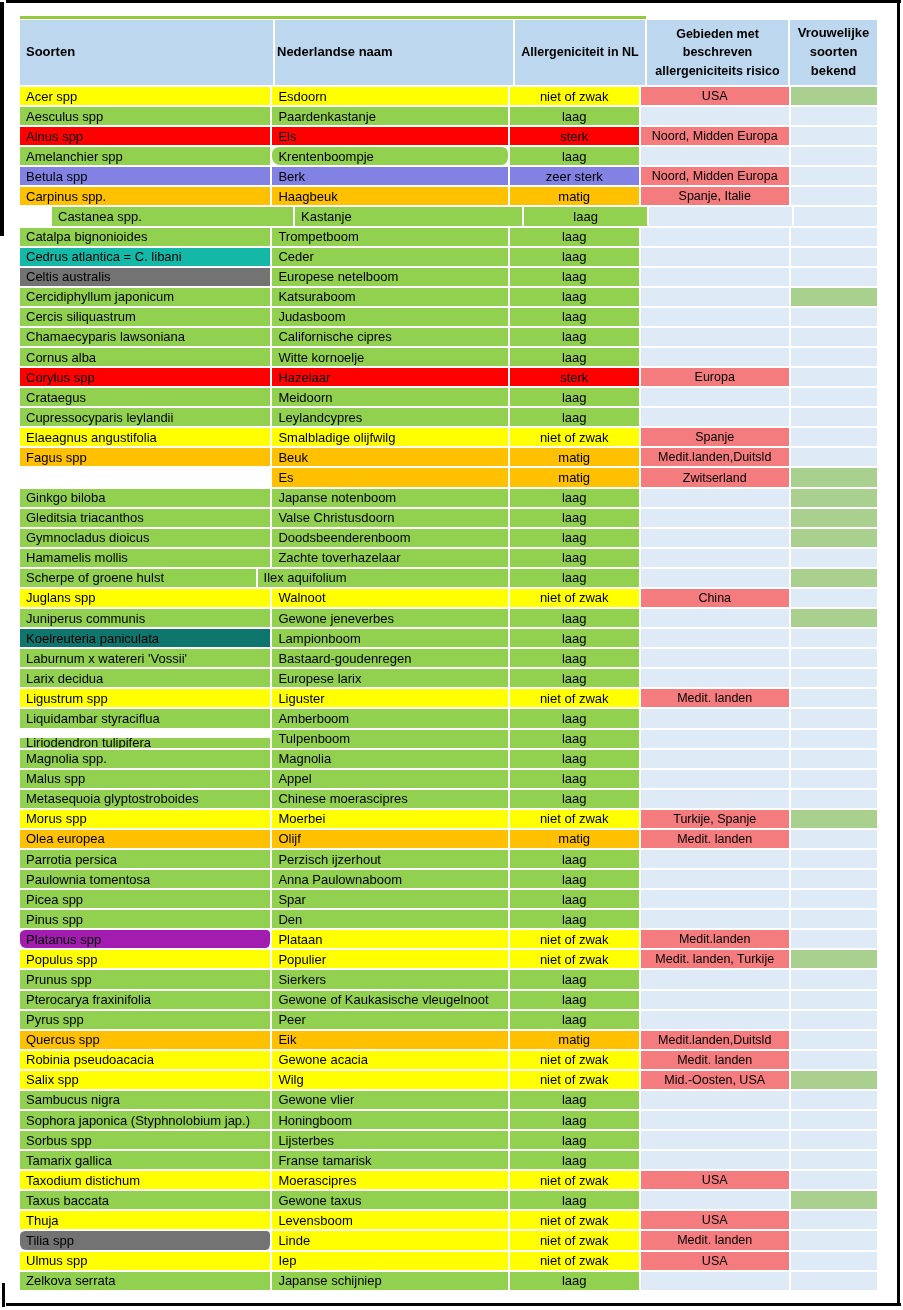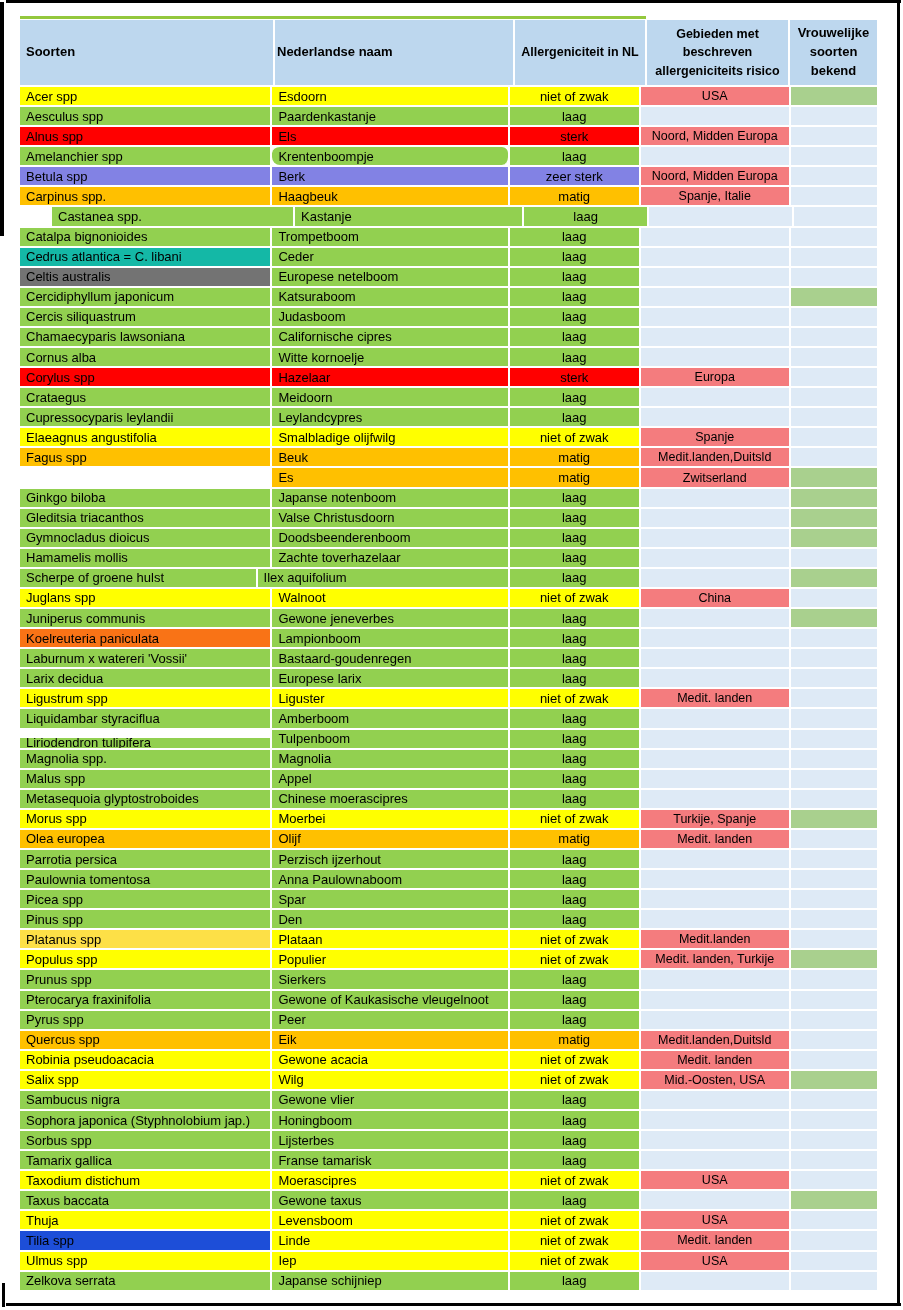--- a/index.html
+++ b/index.html
@@ -245,21 +245,21 @@
         <div class="cell c5" style="background: rgb(222, 234, 246);"></div>
       </div>
       <div class="row">
         <div class="cell c1" style="background: rgb(146, 208, 80);">Juniperus communis</div>
         <div class="cell c2" style="background: rgb(146, 208, 80);">Gewone jeneverbes</div>
         <div class="cell c3" style="background: rgb(146, 208, 80);">laag</div>
         <div class="cell c4" style="background: rgb(222, 234, 246);"></div>
         <div class="cell c5" style="background: rgb(169, 208, 142);"></div>
       </div>
       <div class="row">
-        <div class="cell c1" style="background: #f97316;">Koelreuteria paniculata</div>
+        <div class="cell c1" style="background: #0f766e;">Koelreuteria paniculata</div>
         <div class="cell c2" style="background: rgb(146, 208, 80);">Lampionboom</div>
         <div class="cell c3" style="background: rgb(146, 208, 80);">laag</div>
         <div class="cell c4" style="background: rgb(222, 234, 246);"></div>
         <div class="cell c5" style="background: rgb(222, 234, 246);"></div>
       </div>
       <div class="row">
         <div class="cell c1" style="background: rgb(146, 208, 80);">Laburnum x watereri 'Vossii'</div>
         <div class="cell c2" style="background: rgb(146, 208, 80);">Bastaard-goudenregen</div>
         <div class="cell c3" style="background: rgb(146, 208, 80);">laag</div>
         <div class="cell c4" style="background: rgb(222, 234, 246);"></div>
@@ -350,21 +350,21 @@
         <div class="cell c5" style="background: rgb(222, 234, 246);"></div>
       </div>
       <div class="row">
         <div class="cell c1" style="background: rgb(146, 208, 80);">Pinus spp</div>
         <div class="cell c2" style="background: rgb(146, 208, 80);">Den</div>
         <div class="cell c3" style="background: rgb(146, 208, 80);">laag</div>
         <div class="cell c4" style="background: rgb(222, 234, 246);"></div>
         <div class="cell c5" style="background: rgb(222, 234, 246);"></div>
       </div>
       <div class="row">
-        <div class="cell c1" style="background: #fde047;">Platanus spp</div>
+        <div class="cell c1" style="background: #a21caf; border-radius: 6px;">Platanus spp</div>
         <div class="cell c2" style="background: rgb(255, 255, 0);">Plataan</div>
         <div class="cell c3" style="background: rgb(255, 255, 0);">niet of zwak</div>
         <div class="cell c4" style="background: rgb(244, 124, 126);">Medit.landen</div>
         <div class="cell c5" style="background: rgb(222, 234, 246);"></div>
       </div>
       <div class="row">
         <div class="cell c1" style="background: rgb(255, 255, 0);">Populus spp</div>
         <div class="cell c2" style="background: rgb(255, 255, 0);">Populier</div>
         <div class="cell c3" style="background: rgb(255, 255, 0);">niet of zwak</div>
         <div class="cell c4" style="background: rgb(244, 124, 126);">Medit. landen, Turkije</div>
@@ -455,21 +455,21 @@
         <div class="cell c5" style="background: rgb(169, 208, 142);"></div>
       </div>
       <div class="row">
         <div class="cell c1" style="background: rgb(255, 255, 0);">Thuja</div>
         <div class="cell c2" style="background: rgb(255, 255, 0);">Levensboom</div>
         <div class="cell c3" style="background: rgb(255, 255, 0);">niet of zwak</div>
         <div class="cell c4" style="background: rgb(244, 124, 126);">USA</div>
         <div class="cell c5" style="background: rgb(222, 234, 246);"></div>
       </div>
       <div class="row">
-        <div class="cell c1" style="background: #1d4ed8;">Tilia spp</div>
+        <div class="cell c1" style="background: #737373; border-radius: 6px;">Tilia spp</div>
         <div class="cell c2" style="background: rgb(255, 255, 0);">Linde</div>
         <div class="cell c3" style="background: rgb(255, 255, 0);">niet of zwak</div>
         <div class="cell c4" style="background: rgb(244, 124, 126);">Medit. landen</div>
         <div class="cell c5" style="background: rgb(222, 234, 246);"></div>
       </div>
       <div class="row">
         <div class="cell c1" style="background: rgb(255, 255, 0);">Ulmus spp</div>
         <div class="cell c2" style="background: rgb(255, 255, 0);">Iep</div>
         <div class="cell c3" style="background: rgb(255, 255, 0);">niet of zwak</div>
         <div class="cell c4" style="background: rgb(244, 124, 126);">USA</div>

